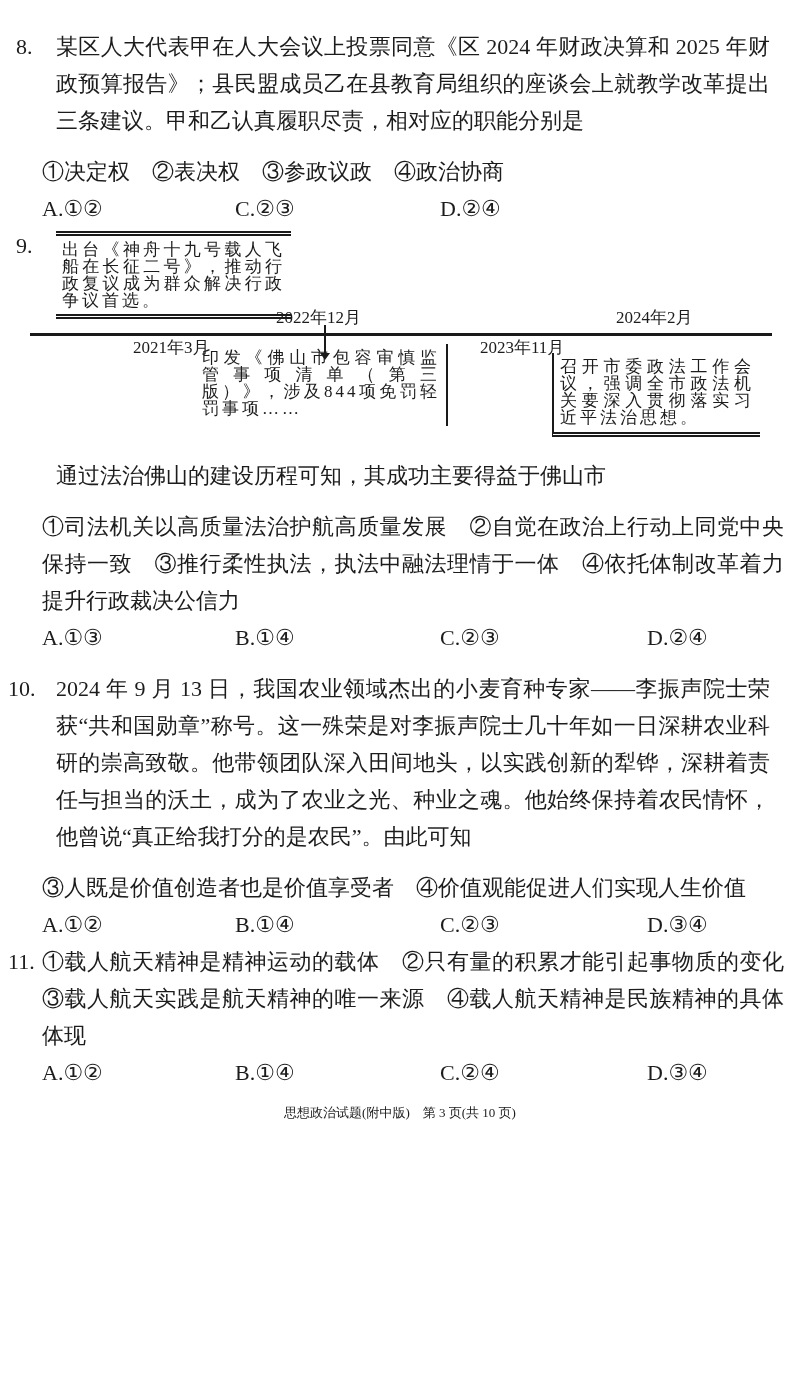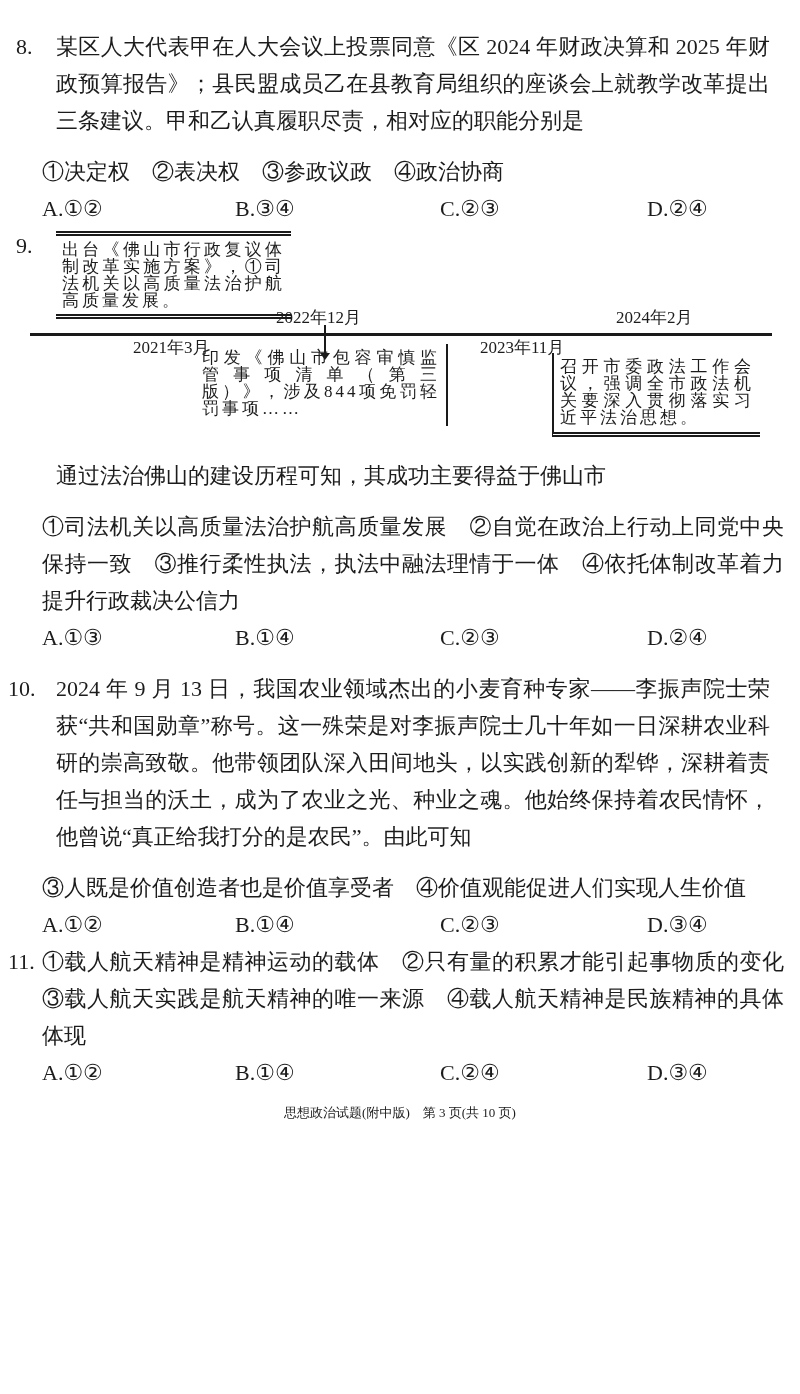--- a/index.html
+++ b/index.html
@@ -37,31 +37,30 @@
 <body>
 
 <div class="page">
 
   <div class="question">
     <span class="qnum">8.</span>
     <p class="stem">某区人大代表甲在人大会议上投票同意《区 2024 年财政决算和 2025 年财政预算报告》；县民盟成员乙在县教育局组织的座谈会上就教学改革提出三条建议。甲和乙认真履职尽责，相对应的职能分别是</p>
     <p class="stmt">①决定权　②表决权　③参政议政　④政治协商</p>
     <div class="opts">
       <span>A.①②</span>
-      <span>B.③④</span>
       <span>C.②③</span>
       <span>D.②④</span>
     </div>
   </div>
 
   <div class="question">
     <span class="qnum">9.</span>
 
     <div class="diagram">
-      <div class="dbox top" style="left:56px;top:4px;width:235px;">出台《佛山市行政复议体制改革实施方案》，①司法机关以高质量法治护航高质量发展。</div>
+      <div class="dbox top" style="left:56px;top:4px;width:235px;">出台《神舟十九号载人飞船在长征二号》，推动行政复议成为群众解决行政争议首选。</div>
 
       <div class="axis"></div>
 
       <div class="dlabel" style="left:276px;top:82px;">2022年12月</div>
       <div class="dlabel" style="left:616px;top:82px;">2024年2月</div>
       <div class="dlabel" style="left:133px;top:112px;">2021年3月</div>
       <div class="dlabel" style="left:480px;top:112px;">2023年11月</div>
 
       <div class="arrow-line"></div>
       <div class="arrow-head"></div>

